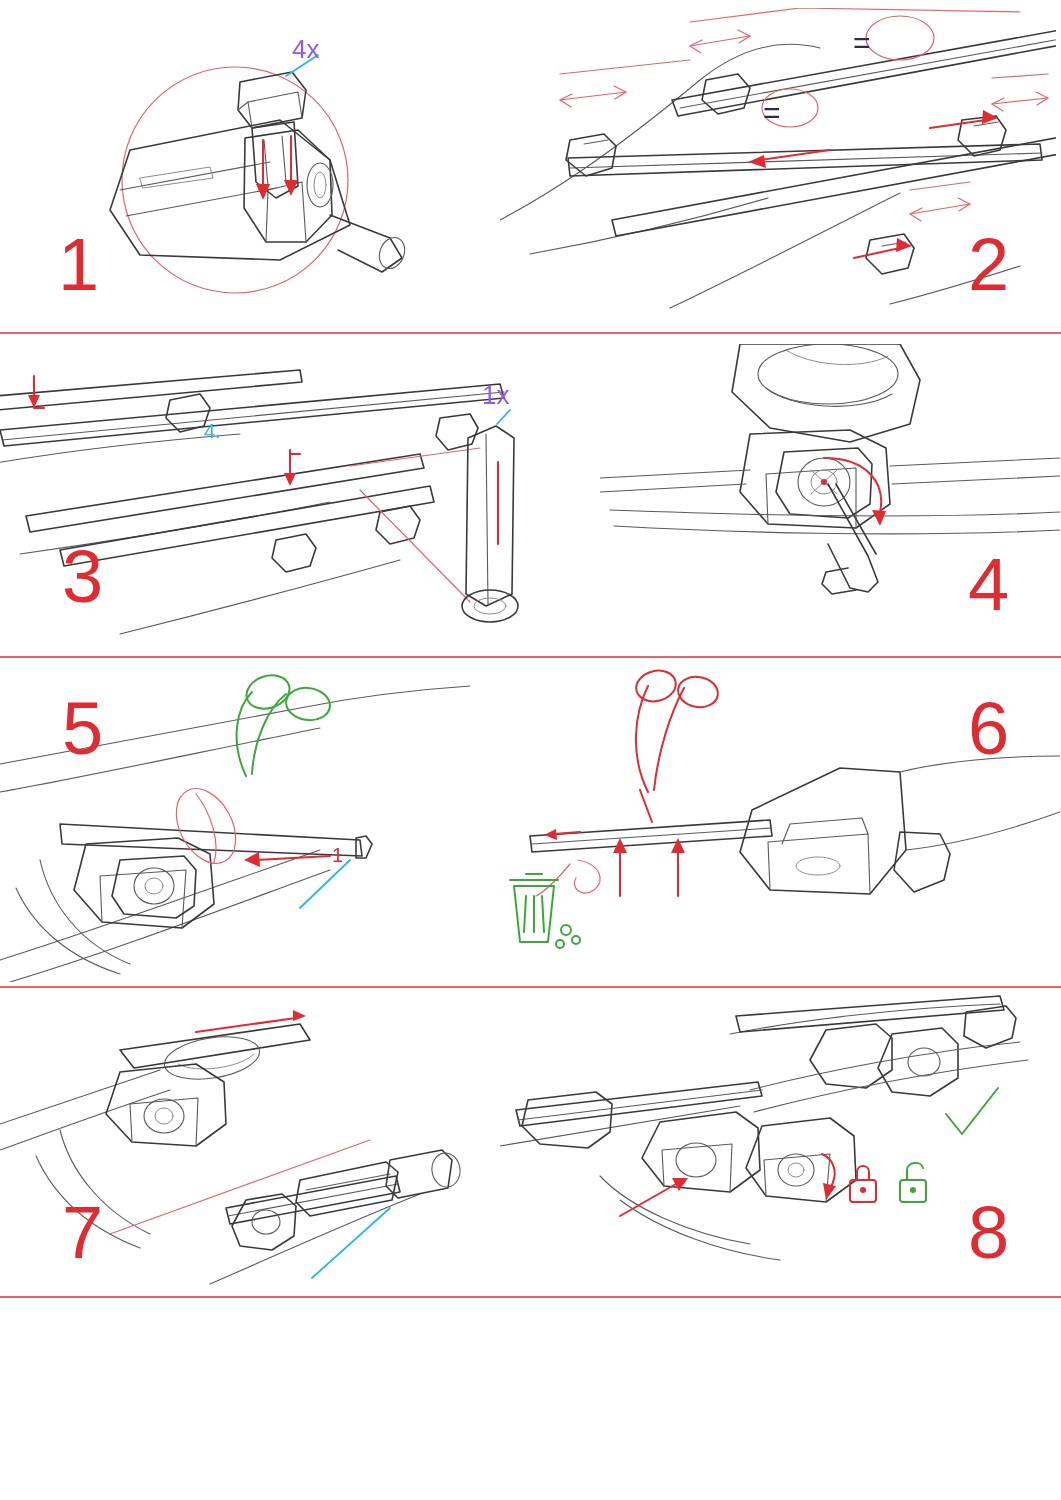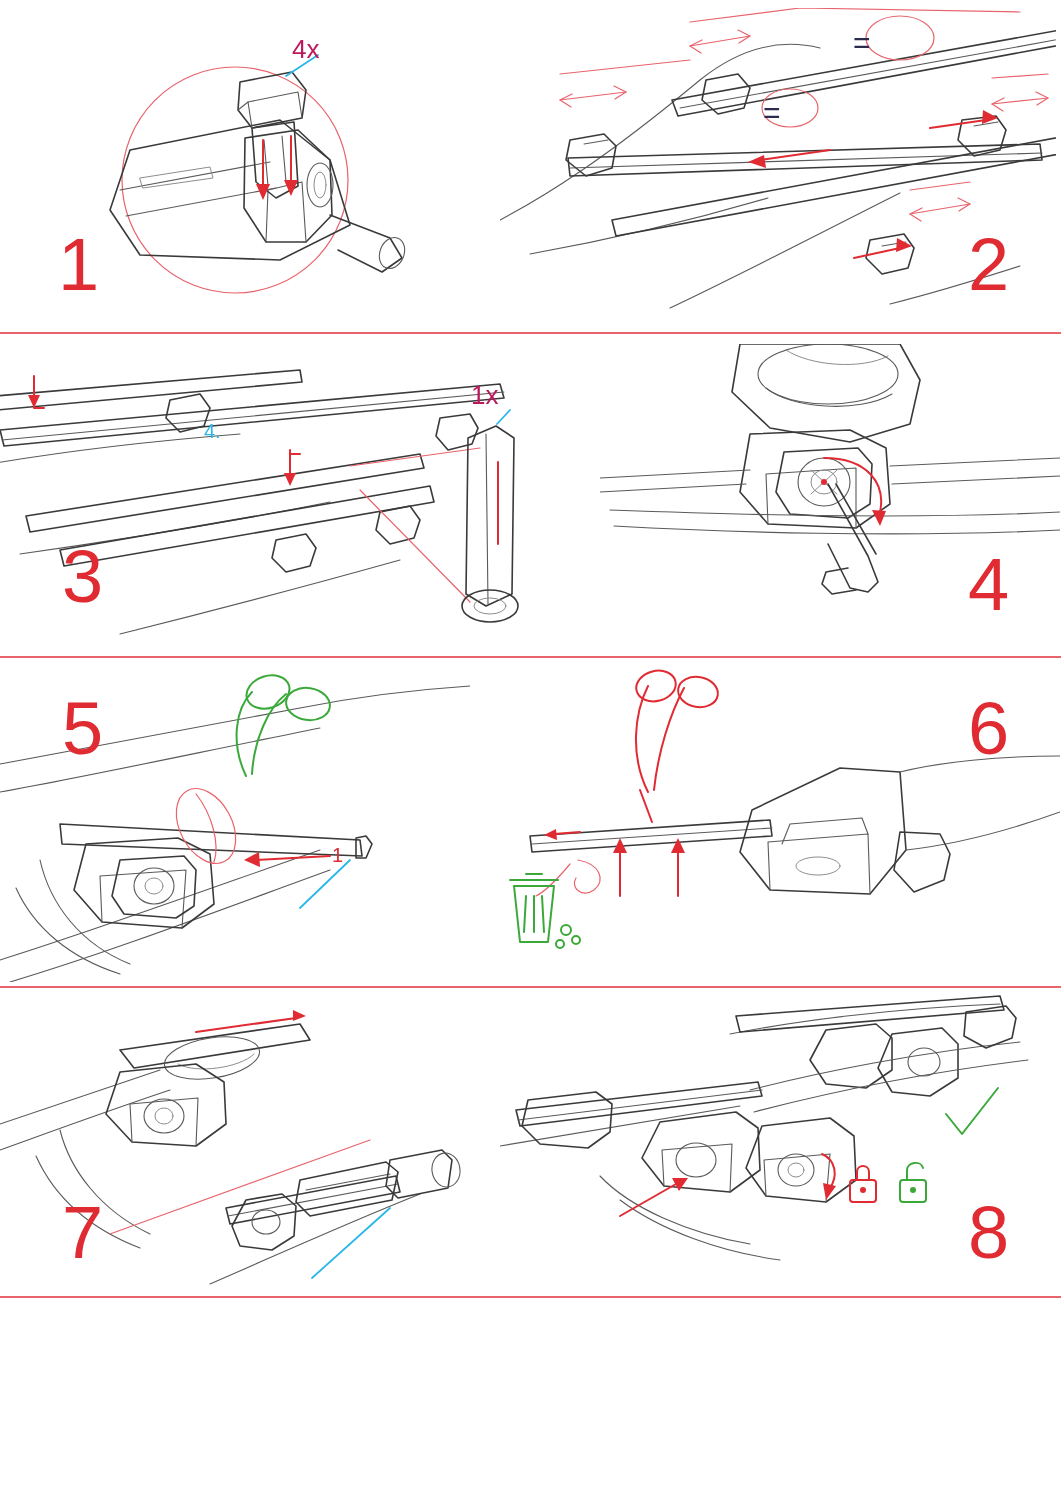--- a/index.html
+++ b/index.html
@@ -1,21 +1,21 @@
 <!DOCTYPE html>
 <html><head>
 <meta charset="utf-8">
 <style>
   html,body{margin:0;padding:0;background:#ffffff;}
   body{width:1061px;height:1500px;font-family:"Liberation Sans",sans-serif;color:#1a1a1a;overflow:hidden;position:relative;}
   .sheet{position:relative;width:1061px;height:1500px;background:#fff;}
   .divider{position:absolute;left:0;width:1061px;height:2px;background:#e8636b;}
   .panel{position:absolute;overflow:hidden;}
   .stepnum{position:absolute;font-family:"Liberation Sans",sans-serif;color:#e02b33;font-size:74px;font-weight:400;line-height:1;letter-spacing:1px;}
-  .qty{position:absolute;color:#be185d;font-size:26px;font-family:"Liberation Sans",sans-serif;}
+  .qty{position:absolute;color:#8b5cf6;font-size:26px;font-family:"Liberation Sans",sans-serif;}
   .lbl-blue{position:absolute;color:#29b6e8;font-size:20px;}
   .lbl-red{position:absolute;color:#e02b33;font-size:20px;}
   .lbl-dark{position:absolute;color:#2b2b4f;font-size:19px;}
   svg{display:block;}
   .ln{fill:none;stroke:#3a3a3a;stroke-width:1.6;stroke-linecap:round;stroke-linejoin:round;}
   .ln-thin{fill:none;stroke:#5a5a5a;stroke-width:1.1;stroke-linecap:round;stroke-linejoin:round;}
   .ln-light{fill:none;stroke:#8d8d8d;stroke-width:1;stroke-linecap:round;stroke-linejoin:round;}
   .red{fill:none;stroke:#e02b33;stroke-width:2;stroke-linecap:round;stroke-linejoin:round;}
   .redthin{fill:none;stroke:#e8636b;stroke-width:1.2;stroke-linecap:round;stroke-linejoin:round;}
   .redfill{fill:#e02b33;}
@@ -159,21 +159,21 @@
       <path class="ln" d="M468 94 L496 82 L514 94 L512 250 L486 262 L466 250 Z" fill="#fff"></path>
       <path class="ln-thin" d="M486 90 L488 260"></path>
       <path class="red" d="M498 118 L498 200"></path>
       <ellipse cx="490" cy="262" rx="28" ry="16" class="ln" fill="#fff"></ellipse>
       <ellipse cx="490" cy="262" rx="16" ry="8" class="ln-light"></ellipse>
 
       <path class="cyan" d="M497 80 L510 66"></path>
     </svg>
 
     <div class="lbl-blue" style="left:204px;top:76px">4.</div>
-    <div class="qty" style="left:471px;top:36px">1x</div>
+    <div class="qty" style="left:482px;top:36px">1x</div>
   </div>
   <div class="stepnum" style="left:62px;top:540px">3</div>
 
   <div class="panel" style="left:600px;top:344px;width:460px;height:308px">
     <svg width="460" height="308" viewBox="0 0 460 308">
 
       <path class="ln" d="M140 0 L300 0 L320 36 L310 80 L250 98 L170 84 L132 48 Z" fill="#fff"></path>
       <ellipse cx="228" cy="30" rx="70" ry="30" class="ln-thin" fill="#fff"></ellipse>
       <path class="ln-thin" d="M166 44 C 190 64 258 70 292 50"></path>
       <path class="ln-light" d="M186 6 C 210 22 262 26 288 12"></path>

